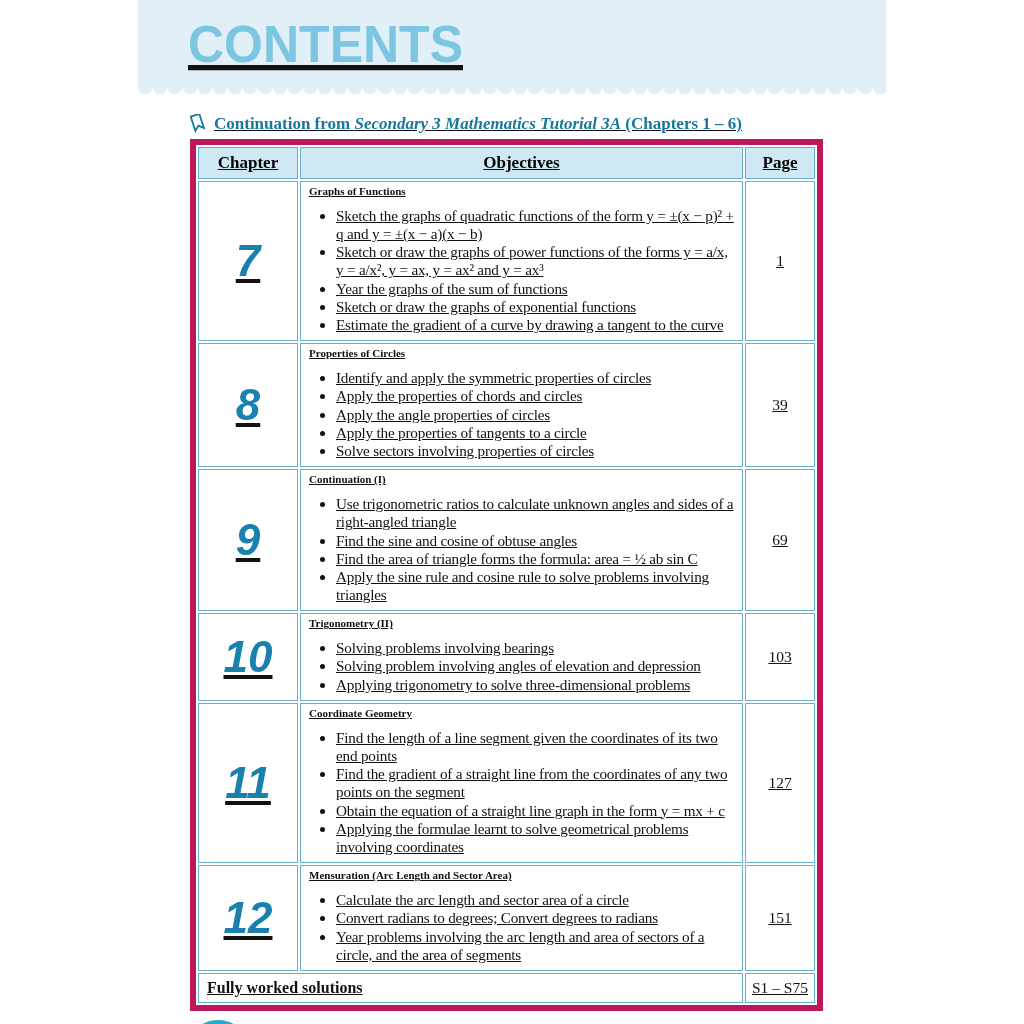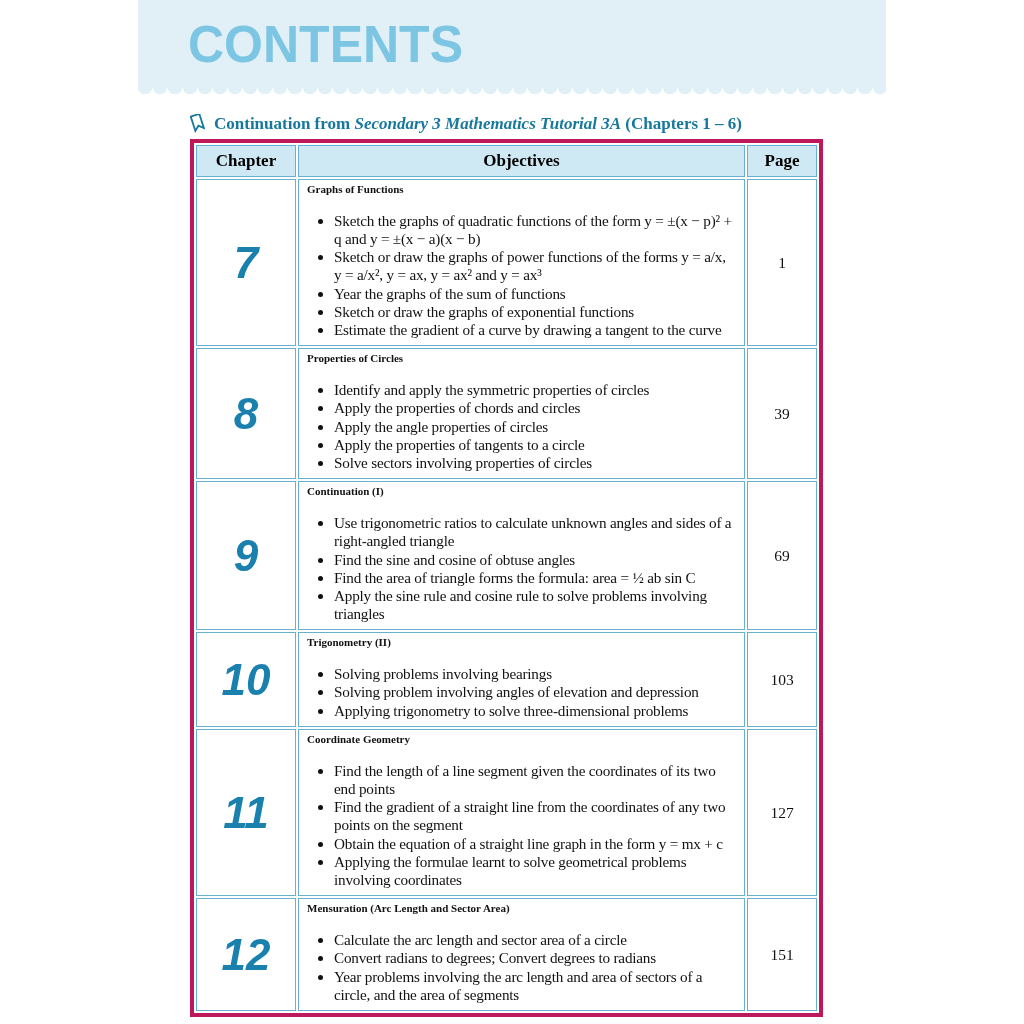--- a/index.html
+++ b/index.html
@@ -1,43 +1,43 @@
 <!DOCTYPE html>
 <html><head>
 <meta charset="utf-8">
 <style>
   html,body{margin:0;padding:0;background:#ffffff;width:1024px;height:1024px;overflow:hidden;}
-  .canvas{width:1024px;height:848px;position:relative;font-family:"Liberation Serif",serif;color:#111;}
+  .canvas{width:1024px;height:848px;position:relative;font-family:"Liberation Serif",serif;color:#111;text-decoration:underline;}
   .page{width:748px;margin:0 auto;position:relative;}
 
   
   .banner{background:#e1eff7;height:88px;display:flex;align-items:center;}
   .banner-title{font-family:"Liberation Sans",sans-serif;font-weight:900;font-size:50px;
     color:#7cc5e3;margin:0 0 0 50px;letter-spacing:0px;transform:scaleY(1.05);}
   .scallop{height:9px;background-image:radial-gradient(circle at 7px -1px,#e1eff7 7px,rgba(0,0,0,0) 7.5px);
     background-size:15px 9px;background-repeat:repeat-x;}
 
   
   .continuation{margin:17px 0 5px 52px;display:flex;align-items:flex-start;gap:9px;
     color:#17789e;font-weight:bold;font-size:17px;}
   .continuation .book{font-style:italic;}
   .cont-icon{flex:0 0 auto;display:inline-flex;}
 
   
   table.toc{margin-left:52px;width:633px;border-collapse:separate;border-spacing:2px;
-    border:4px solid #be185d;background:#fff;}
+    border:6px solid #be185d;background:#fff;}
   .toc th,.toc td{border:1px solid #67b0cf;}
   .toc th{background:#cfe9f4;font-size:17px;font-weight:bold;padding:5px 4px;color:#000;}
   .col-chapter{width:90px;}
   .col-page{width:60px;}
   td.ch-num{text-align:center;vertical-align:middle;font-family:"Liberation Sans",sans-serif;
     font-weight:900;font-style:italic;font-size:44px;color:#1a80ae;}
   td.obj{padding:3px 8px 6px 8px;vertical-align:top;}
   .obj-title{font-weight:bold;font-size:11px;line-height:1.25;}
-  td.obj ul{margin:15px 0 0 0;padding-left:27px;}
+  td.obj ul{margin:8px 0 0 0;padding-left:27px;}
   td.obj li{font-size:15.2px;line-height:1.2;letter-spacing:-0.2px;}
   td.pg{text-align:center;vertical-align:middle;font-size:15.5px;}
   td.sol{font-weight:bold;font-size:16px;padding:5px 8px;}
 
   
   .footer-note{position:relative;margin:9px 0 0 52px;width:633px;height:64px;}
   .note-strip{position:absolute;left:28px;top:10px;width:605px;height:43px;background:#cde9f3;
     padding:4px 0 0 0;box-sizing:border-box;}
   .note-text{margin-left:38px;font-size:15.5px;line-height:1.35;color:#111;}
   .logo-wrap{position:absolute;left:-4px;top:0;width:64px;height:64px;}
@@ -147,20 +147,24 @@
           <td class="ch-num">12</td>
           <td class="obj">
             <div class="obj-title">Mensuration (Arc Length and Sector Area)</div>
             <ul>
               <li>Calculate the arc length and sector area of a circle</li>
               <li>Convert radians to degrees; Convert degrees to radians</li>
               <li>Year problems involving the arc length and area of sectors of a circle, and the area of segments</li>
             </ul>
           </td>
           <td class="pg">151</td>
+        </tr>
+        <tr>
+          <td class="sol" colspan="2">Fully worked solutions</td>
+          <td class="pg">S1 – S75</td>
         </tr>
       </tbody>
     </table>
 
     <div class="footer-note">
       <div class="note-strip">
         <div class="note-text">
           <div>Complete your learning with End of Year Examination Paper 1 and 2.</div>
 
         </div>

